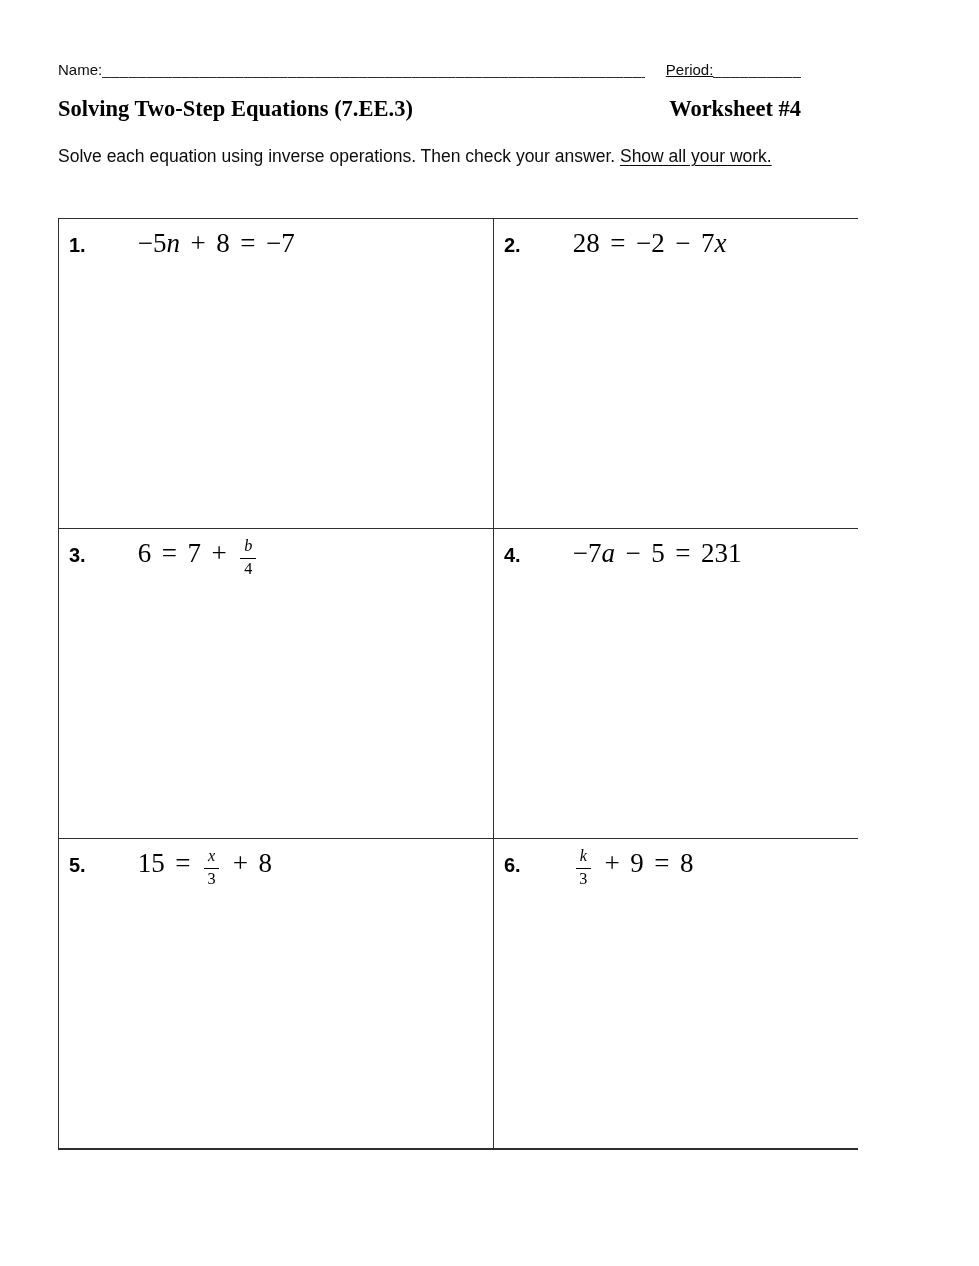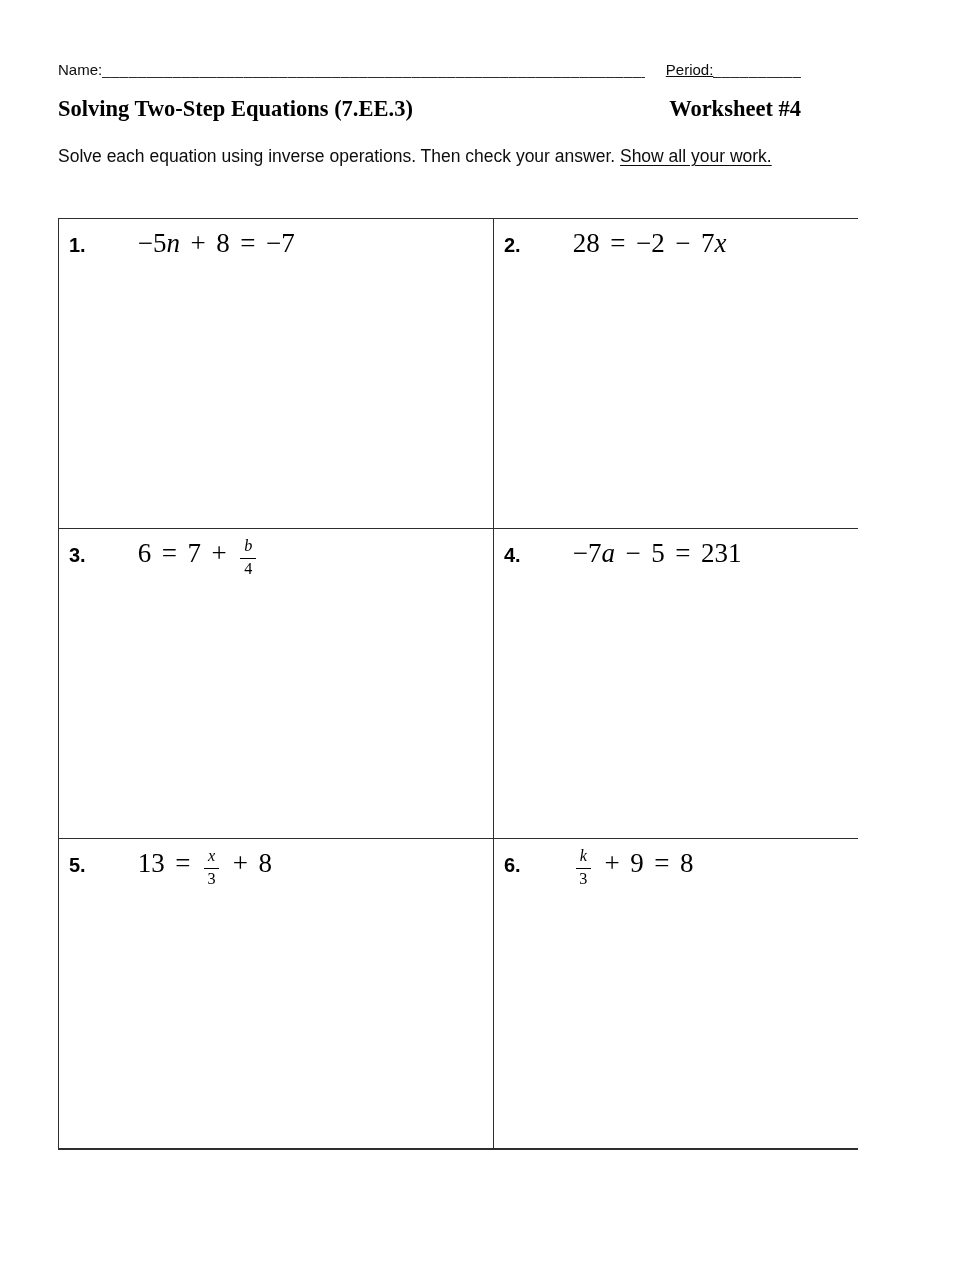--- a/index.html
+++ b/index.html
@@ -161,21 +161,21 @@
         <div class="prob">
           <span class="pnum">4.</span>
           <span class="eq"><span>−7</span><i>a</i><span> − 5 = 231</span></span>
         </div>
       </td>
     </tr>
     <tr>
       <td class="col-left">
         <div class="prob">
           <span class="pnum">5.</span>
-          <span class="eq"><span>13 = </span><span class="frac"><i class="num">x</i><span class="den">3</span></span><span> + 8</span></span>
+          <span class="eq"><span>15 = </span><span class="frac"><i class="num">x</i><span class="den">3</span></span><span> + 8</span></span>
         </div>
       </td>
       <td class="col-right">
         <div class="prob">
           <span class="pnum">6.</span>
           <span class="eq"><span></span><span class="frac"><i class="num">k</i><span class="den">3</span></span><span> + 9 = 8</span></span>
         </div>
       </td>
     </tr>
   </tbody>

